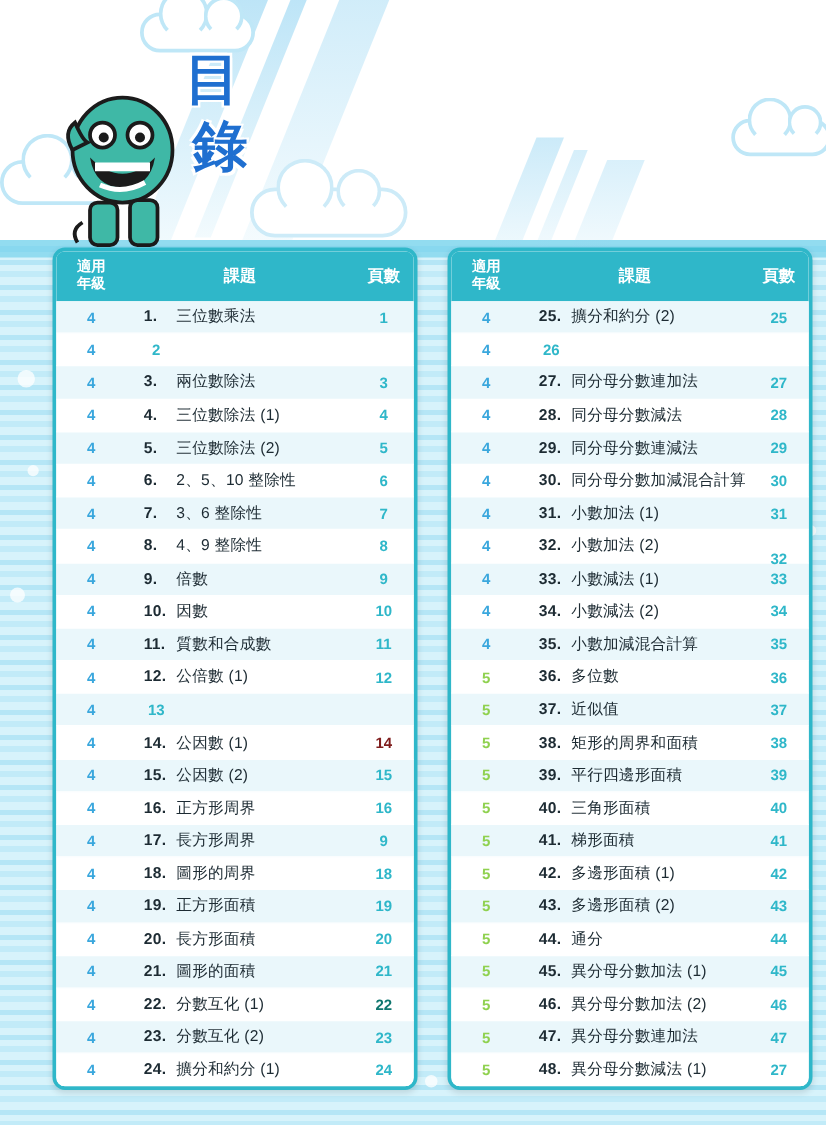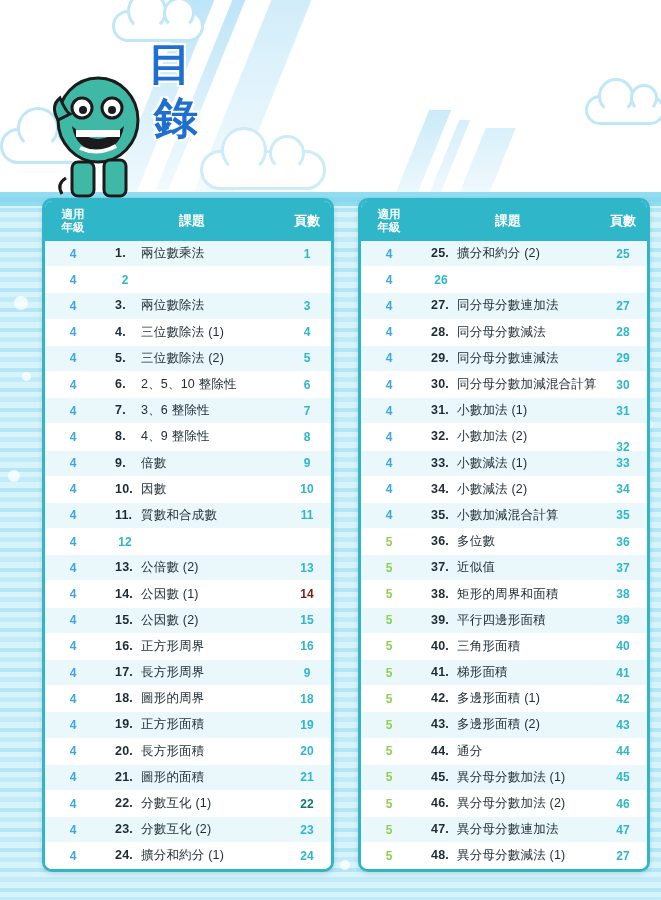--- a/index.html
+++ b/index.html
@@ -241,21 +241,21 @@
       <div class="col-grade">
         <div>適用</div>
         <div>年級</div>
       </div>
       <div class="col-topic">課題</div>
       <div class="col-page">頁數</div>
     </div>
     <div id="left-rows">
         <div class="toc-row odd">
           <div class="c-grade" style="color: rgb(58, 167, 221);">4</div>
-          <div class="c-topic"><span class="num">1.</span><span>兩位數乘法</span></div>
+          <div class="c-topic"><span class="num">1.</span><span>三位數乘法</span></div>
           <div class="c-page" style="color: rgb(47, 183, 201);">1</div>
         </div>
         <div class="toc-row even">
           <div class="c-grade" style="color: rgb(58, 167, 221);">4</div>
           <div class="c-page" style="color: rgb(47, 183, 201);">2</div>
         </div>
         <div class="toc-row odd">
           <div class="c-grade" style="color: rgb(58, 167, 221);">4</div>
           <div class="c-topic"><span class="num">3.</span><span>兩位數除法</span></div>
           <div class="c-page" style="color: rgb(47, 183, 201);">3</div>
@@ -295,25 +295,25 @@
           <div class="c-topic"><span class="num">10.</span><span>因數</span></div>
           <div class="c-page" style="color: rgb(47, 183, 201);">10</div>
         </div>
         <div class="toc-row odd">
           <div class="c-grade" style="color: rgb(58, 167, 221);">4</div>
           <div class="c-topic"><span class="num">11.</span><span>質數和合成數</span></div>
           <div class="c-page" style="color: rgb(47, 183, 201);">11</div>
         </div>
         <div class="toc-row even">
           <div class="c-grade" style="color: rgb(58, 167, 221);">4</div>
+          <div class="c-topic"><span class="num">12.</span><span>公倍數 (1)</span></div>
           <div class="c-page" style="color: rgb(47, 183, 201);">12</div>
         </div>
         <div class="toc-row odd">
           <div class="c-grade" style="color: rgb(58, 167, 221);">4</div>
-          <div class="c-topic"><span class="num">13.</span><span>公倍數 (2)</span></div>
           <div class="c-page" style="color: rgb(47, 183, 201);">13</div>
         </div>
         <div class="toc-row even">
           <div class="c-grade" style="color: rgb(58, 167, 221);">4</div>
           <div class="c-topic"><span class="num">14.</span><span>公因數 (1)</span></div>
           <div class="c-page" style="color: #7f1d1d;">14</div>
         </div>
         <div class="toc-row odd">
           <div class="c-grade" style="color: rgb(58, 167, 221);">4</div>
           <div class="c-topic"><span class="num">15.</span><span>公因數 (2)</span></div>

